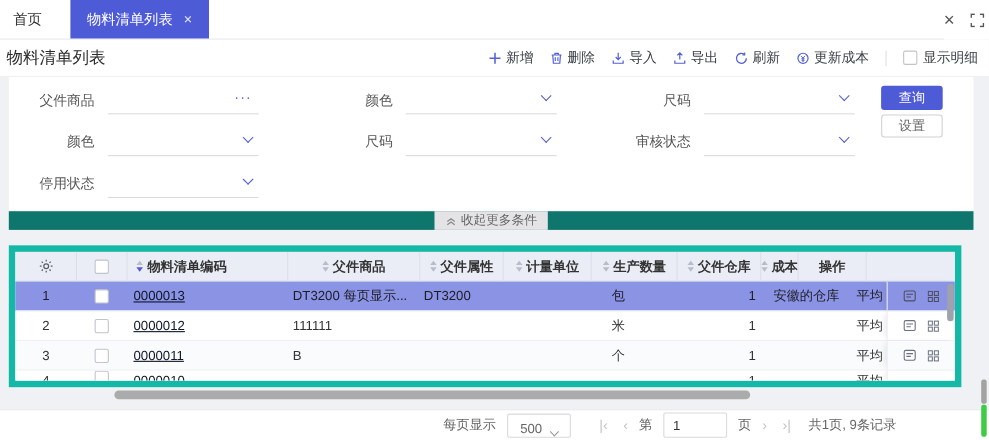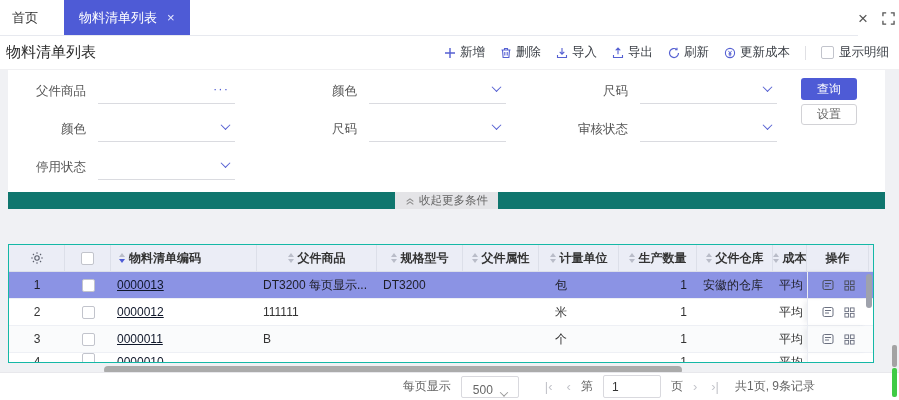--- a/index.html
+++ b/index.html
@@ -34,21 +34,21 @@
   .filter-field { flex:1; height:25px; border-bottom:1px solid #dadbe0; display:flex; align-items:center; justify-content:flex-end; padding:0 6px 4px 0; cursor:text; }
   .ellipsis-trigger { color:#5560d2; font-size:13px; letter-spacing:1px; line-height:6px; cursor:pointer; }
   .chevron { width:7px; height:7px; border-right:1.5px solid #5560d2; border-bottom:1.5px solid #5560d2; transform:rotate(45deg) translate(-1px,-1px); cursor:pointer; }
   .btn-query { position:absolute; top:8px; right:28px; width:56px; height:22px; background:#4e5bd6; border-radius:3px; color:#fff; font-size:12px; display:flex; align-items:center; justify-content:center; cursor:pointer; }
   .btn-settings { position:absolute; top:34px; right:28px; width:56px; height:21px; background:#fff; border:1px solid #d2d2d6; border-radius:3px; color:#666; font-size:12px; display:flex; align-items:center; justify-content:center; cursor:pointer; }
   .collapse-strip { height:17px; background:#0f766e; display:flex; align-items:center; justify-content:center; margin-top:6px; }
   .collapse-btn { height:17px; background:#e4e4e7; display:flex; align-items:center; gap:4px; padding:0 10px; font-size:11.5px; color:#666; cursor:pointer; }
 
   
   .table-gap { height:14px; }
-  .table-wrap { position:relative; margin-left:8px; width:866px; background:#fff; border:1px solid #14b8a6; font-size:12px;margin-top:21px; }
+  .table-wrap { position:relative; margin-left:8px; width:866px; background:#fff; border:6px solid #14b8a6; font-size:12px; }
   .trow { display:flex; align-items:center; height:27px; border-bottom:1px solid #eef0f5; background:#fff; }
   .thead { background:#ebedf6; height:27px; border-bottom:1px solid #dcdfe9; color:#333; font-weight:bold; }
   .thead .cell { border-right:1px solid #dcdfe9; justify-content:center; }
   .cell { height:100%; display:flex; align-items:center; padding:0 6px; overflow:hidden; white-space:nowrap; }
   .c-gear{width:56px; justify-content:center;} .c-check{width:46px; justify-content:center;}
   .c-code{width:146px;} .c-parent{width:120px;} .c-spec{width:86px;} .c-attr{width:76px;}
   .c-unit{width:80px; padding-left:16px;} .c-qty{width:78px; justify-content:flex-end; padding-right:10px;}
   .c-wh{width:76px;} .c-cost{width:34px;} .c-act{width:62px; justify-content:center; gap:10px;}
   .thead .c-code{justify-content:flex-start; padding-left:8px;}
   .thead .c-unit{padding-left:6px;text-align:right;} .thead .c-qty{justify-content:center; padding-right:6px;}
@@ -243,27 +243,20 @@
           </span>
         <span>物料清单编码</span>
       </div>
       <div class="cell c-parent">
         <span class="sort">
             <i class="up"></i>
             <i class="dn"></i>
           </span>
         <span>父件商品</span>
       </div>
-      <div class="cell c-spec">
-        <span class="sort">
-            <i class="up"></i>
-            <i class="dn"></i>
-          </span>
-        <span>规格型号</span>
-      </div>
       <div class="cell c-attr">
         <span class="sort">
             <i class="up"></i>
             <i class="dn"></i>
           </span>
         <span>父件属性</span>
       </div>
       <div class="cell c-unit">
         <span class="sort">
             <i class="up"></i>

